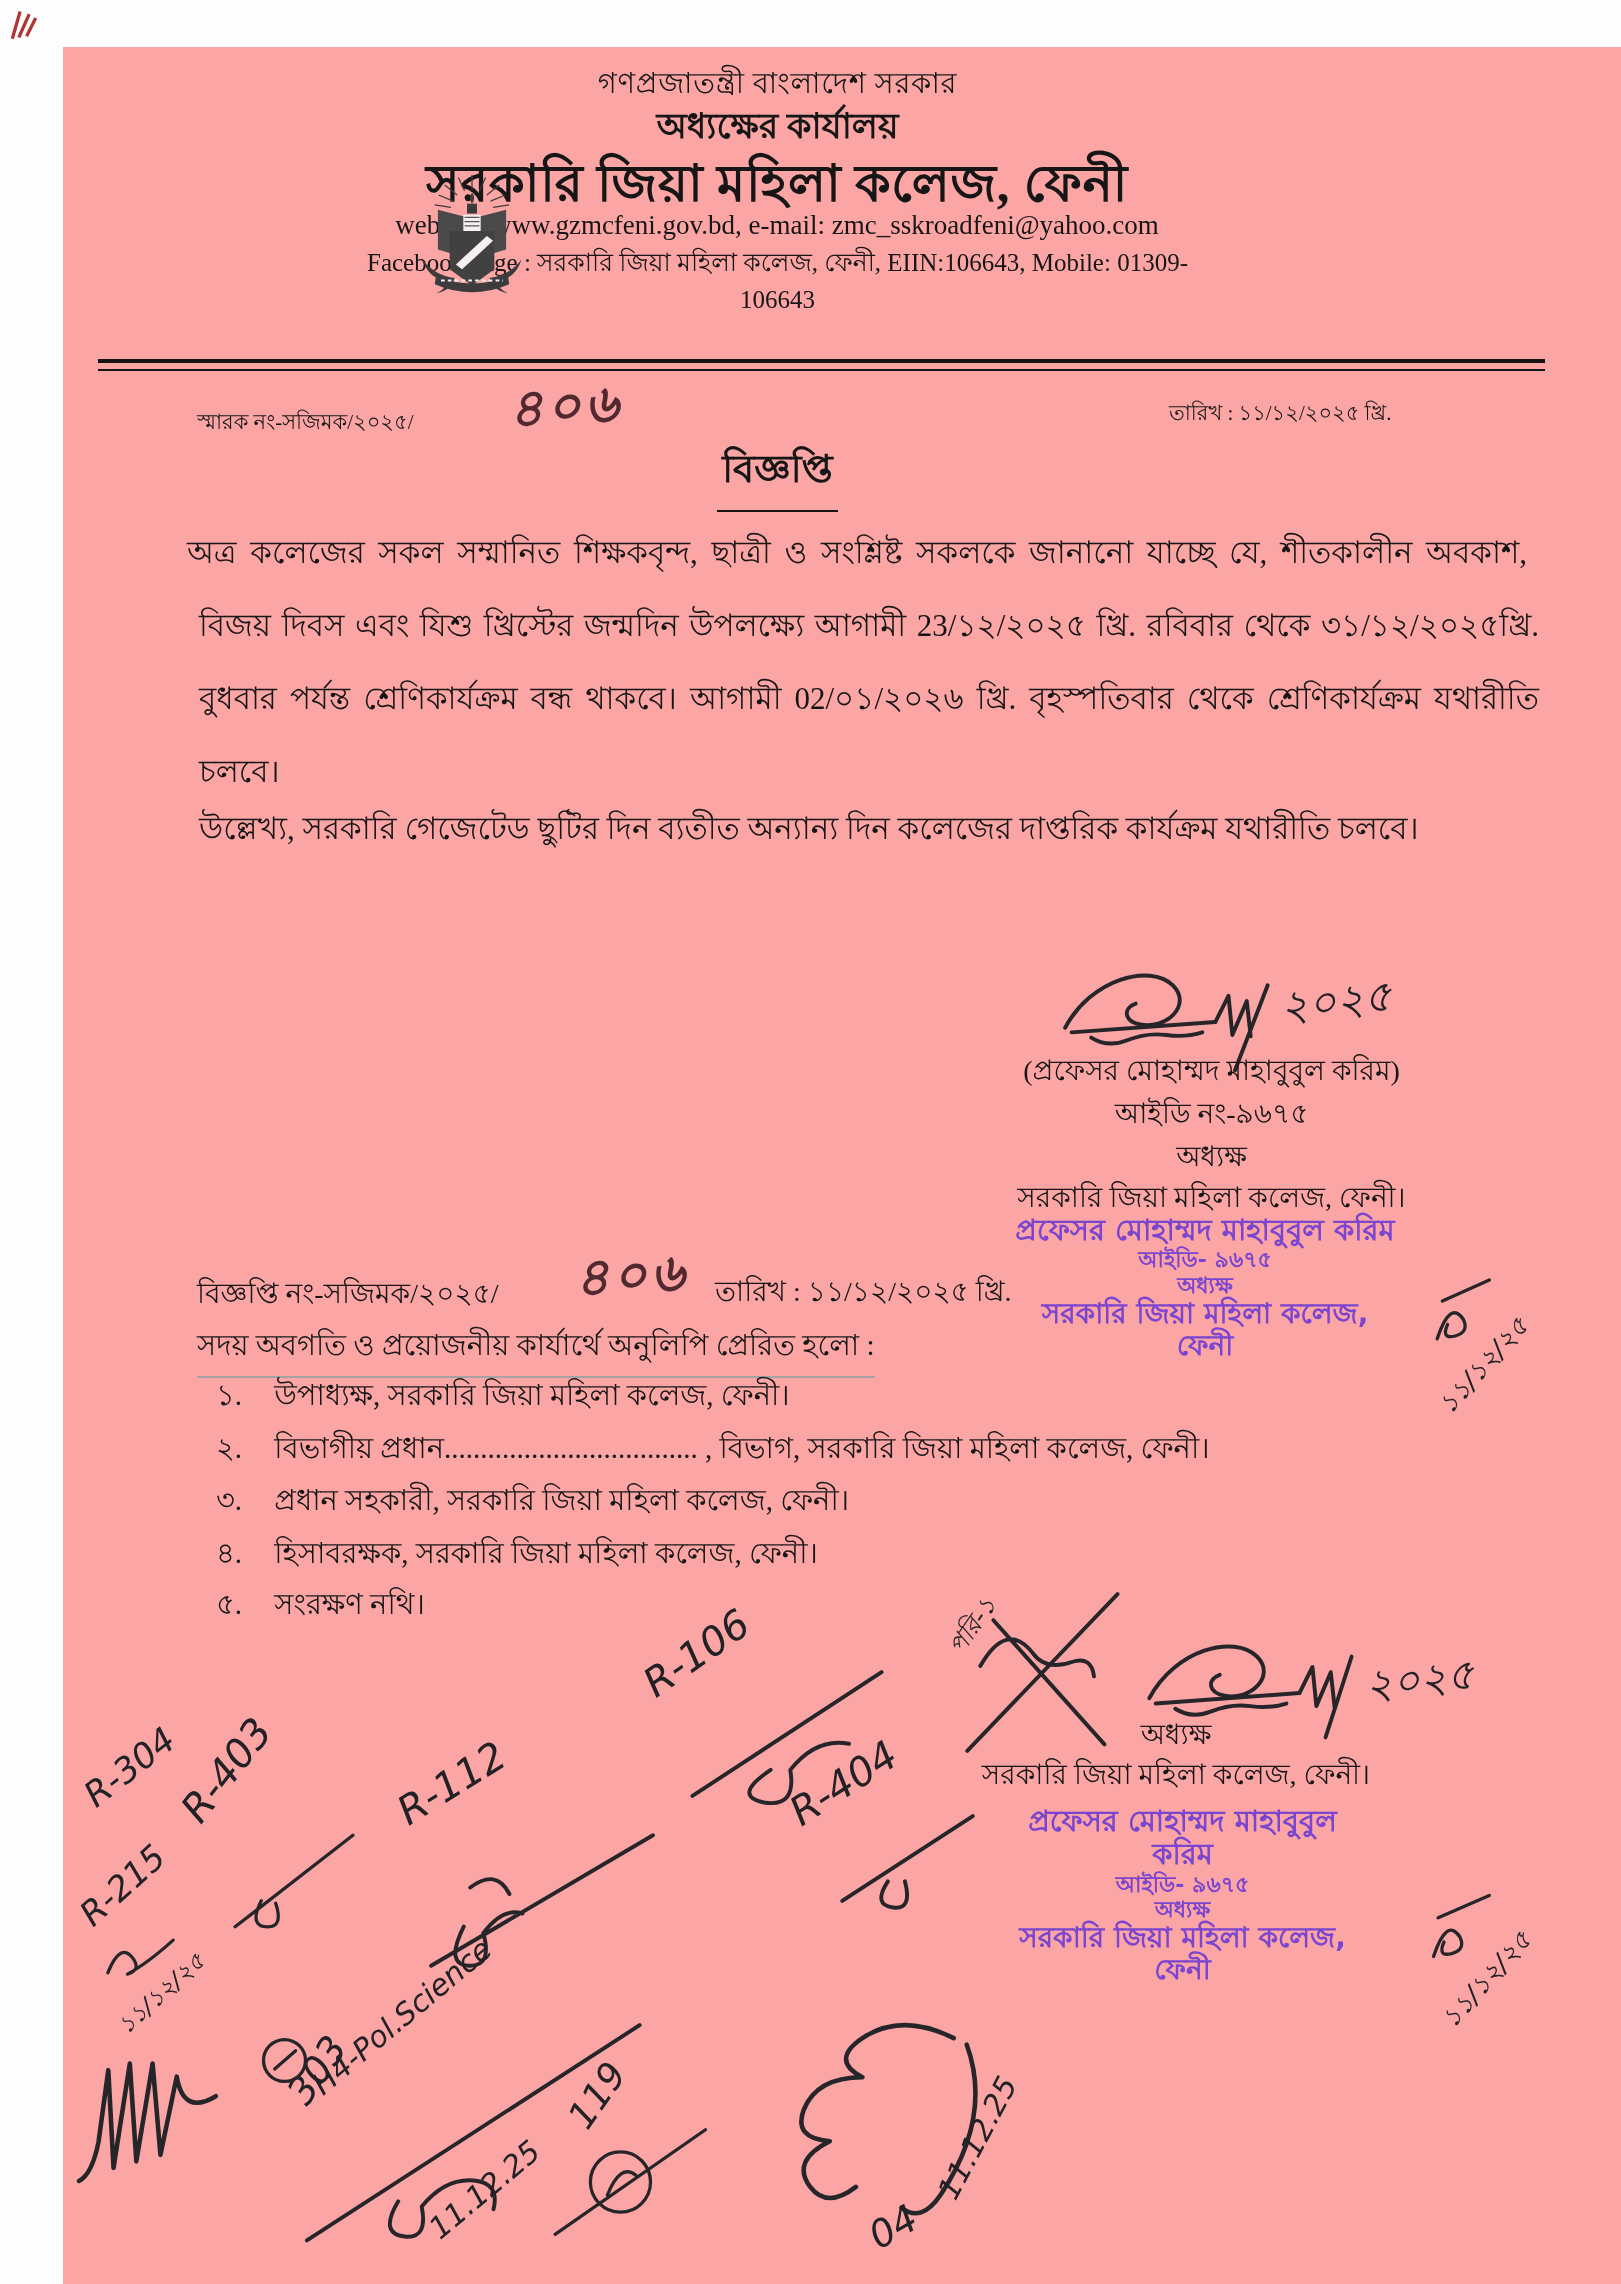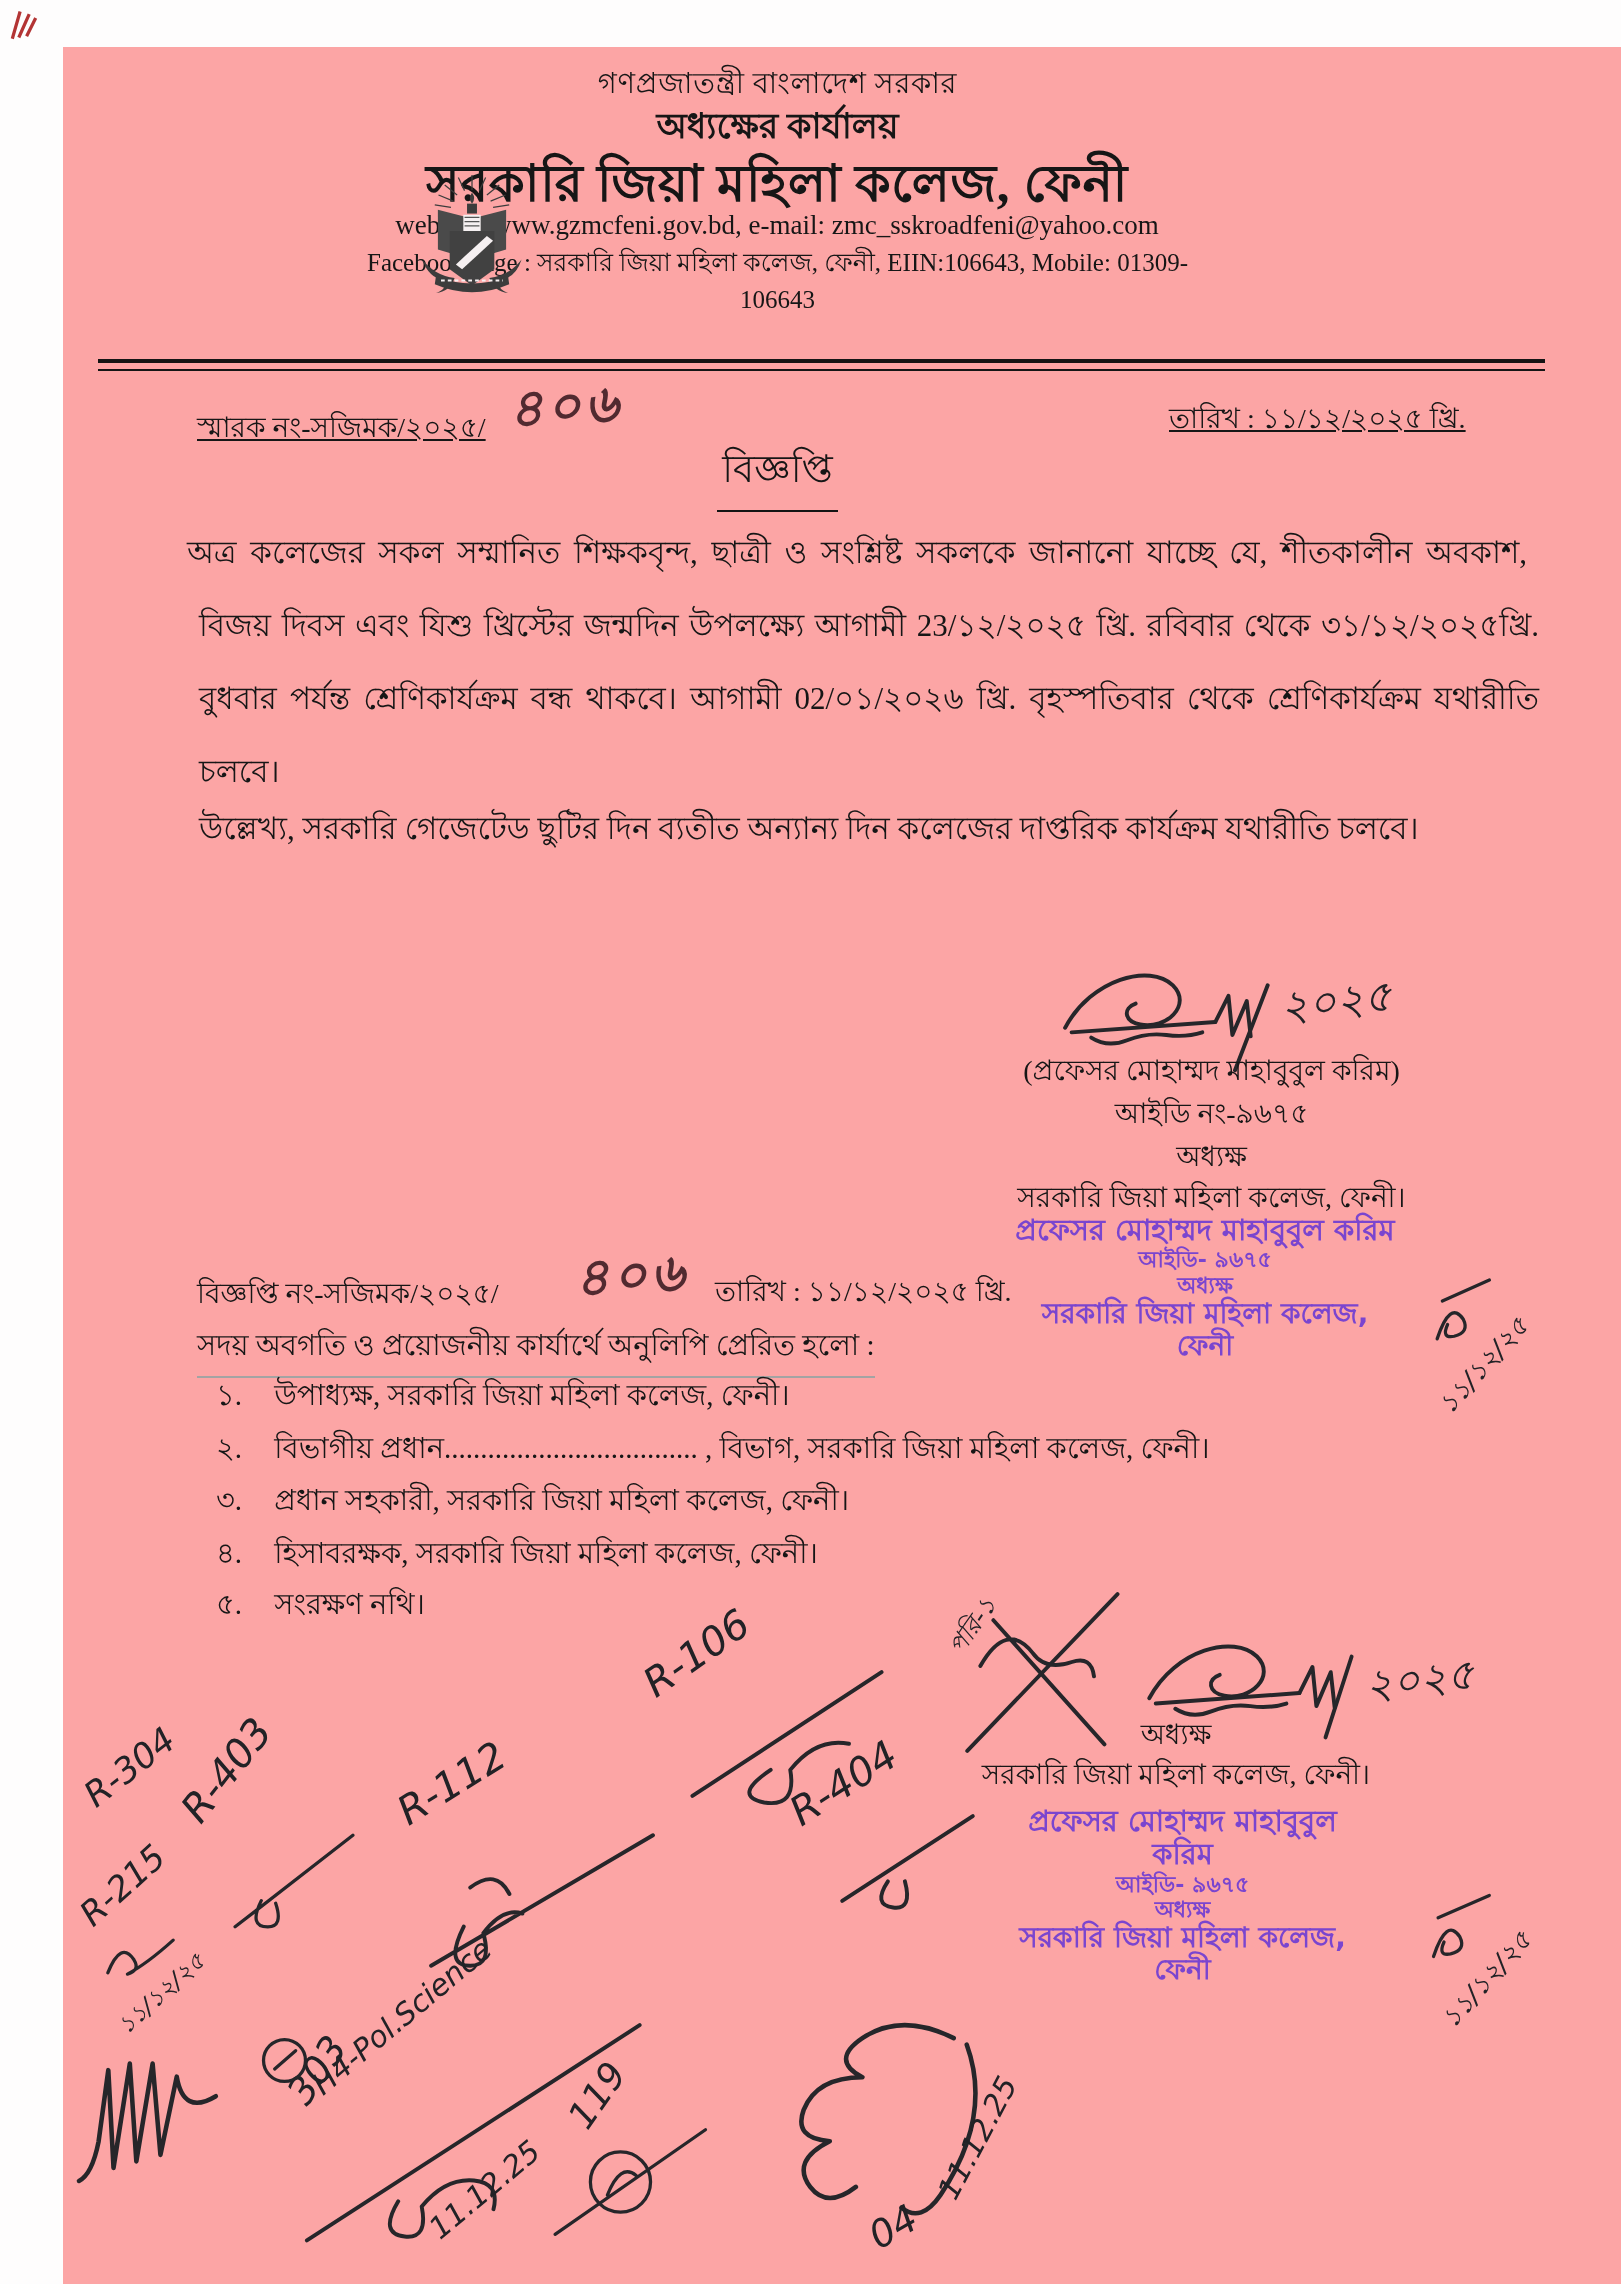--- a/index.html
+++ b/index.html
@@ -15,28 +15,28 @@
   .edge-left{position:absolute;left:0;top:0;width:63px;height:100%;background:#fefdfd;}
   .abs{position:absolute;}
   .ctr{text-align:center;}
   .printed{color:#161616;}
   .hdr-govt{font-size:29px;letter-spacing:0.7px;}
   .hdr-office{font-size:35px;font-weight:bold;}
   .hdr-college{font-size:51px;font-weight:bold;letter-spacing:0.7px;}
   .hdr-web{font-size:27px;}
   .hdr-fb{font-size:25px;}
   .rule2{border-top:4.6px solid #141414;border-bottom:2px solid #141414;height:5.9px;}
-  .memo{font-size:28px;text-decoration:underline;}
+  .memo{font-size:21px;}
   .hw-num{
     font-family:"DejaVu Sans",sans-serif;font-style:italic;
     color:#512a30;font-size:52px;font-weight:bold;letter-spacing:3.9px;
     transform:rotate(-3deg);display:inline-block;line-height:1;
   }
   .title{
-    font-size:38px;font-weight:normal;
+    font-size:38px;font-weight:bold;
     border-bottom:2.6px solid #141414;padding:0 5.2px 6.5px 5.2px;display:inline-block;
   }
   .bodyline{font-size:31px;width:1340px;text-align:justify;text-align-last:justify;line-height:1;}
   .bodyline.noj{text-align:left;text-align-last:left;}
   .sigtxt{font-size:28px;}
   .stamp{font-weight:bold;line-height:1.15;text-align:center;
          font-family:"DejaVu Sans",sans-serif;}
   .stamp .s1{font-size:29px;}
   .stamp .s2{font-size:22px;}
   .stamp .s3{font-size:22px;}

